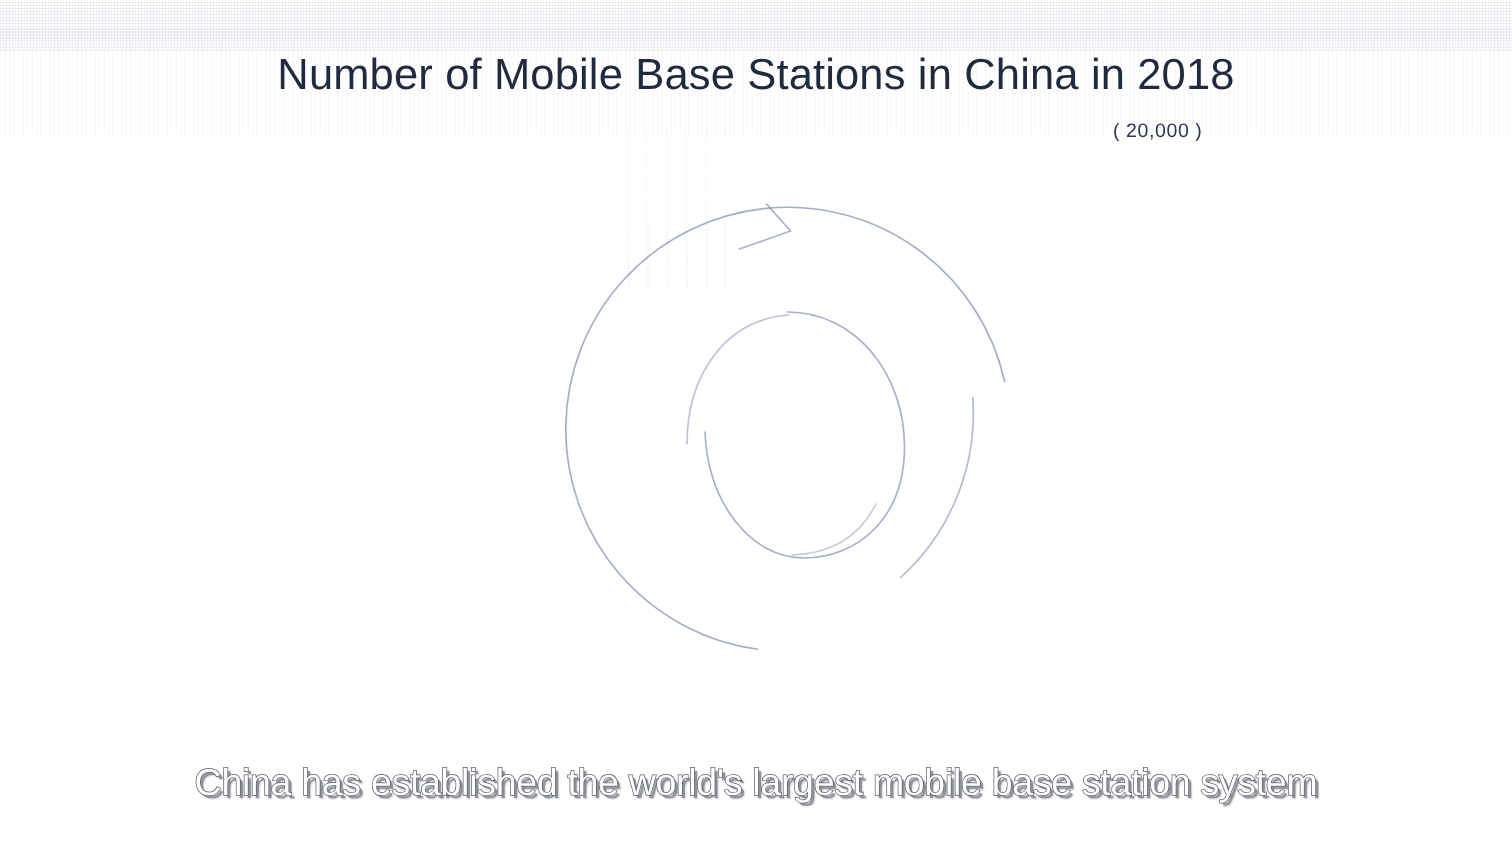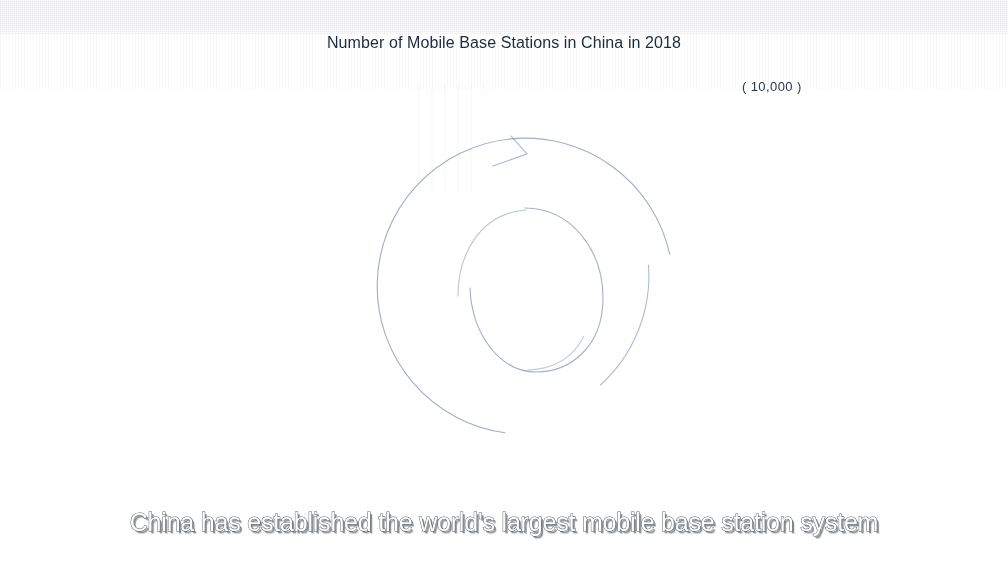--- a/index.html
+++ b/index.html
@@ -63,21 +63,21 @@
         rgba(255,255,255,0) 1px, rgba(255,255,255,0) 3px);
   }
 
   
   #chart-title {
     position: absolute;
     left: 0;
     top: 34px;
     width: 1008px;
     text-align: center;
-    font-size: 16px;
+    font-size: 29px;
     font-weight: 400;
     color: #1f2a3f;
     letter-spacing: 0.1px;
     white-space: nowrap;
   }
 
   
   #unit-label {
     position: absolute;
     left: 742px;
@@ -151,21 +151,21 @@
 <body>
 
 <div id="slide">
 
   <div class="scan-noise"></div>
   <div class="scan-noise-fade"></div>
   <div class="scan-wash"></div>
 
   <div id="chart-title">Number of Mobile Base Stations in China in 2018</div>
 
-  <div id="unit-label">( 10,000 )</div>
+  <div id="unit-label">( 20,000 )</div>
 
   <div id="donut-plot">
     <svg viewBox="0 0 330 330" xmlns="http://www.w3.org/2000/svg">
       <g fill="none" stroke="#6b7aa8" stroke-width="1.1" stroke-linecap="round">
 
         <path opacity="0.62" d="M 309.7 134.2
                  A 148 148 0 1 0 145.0 312.8"></path>
 
         <path opacity="0.52" d="M 288.5 145.0
                  A 148 148 0 0 1 240.5 265.0"></path>

